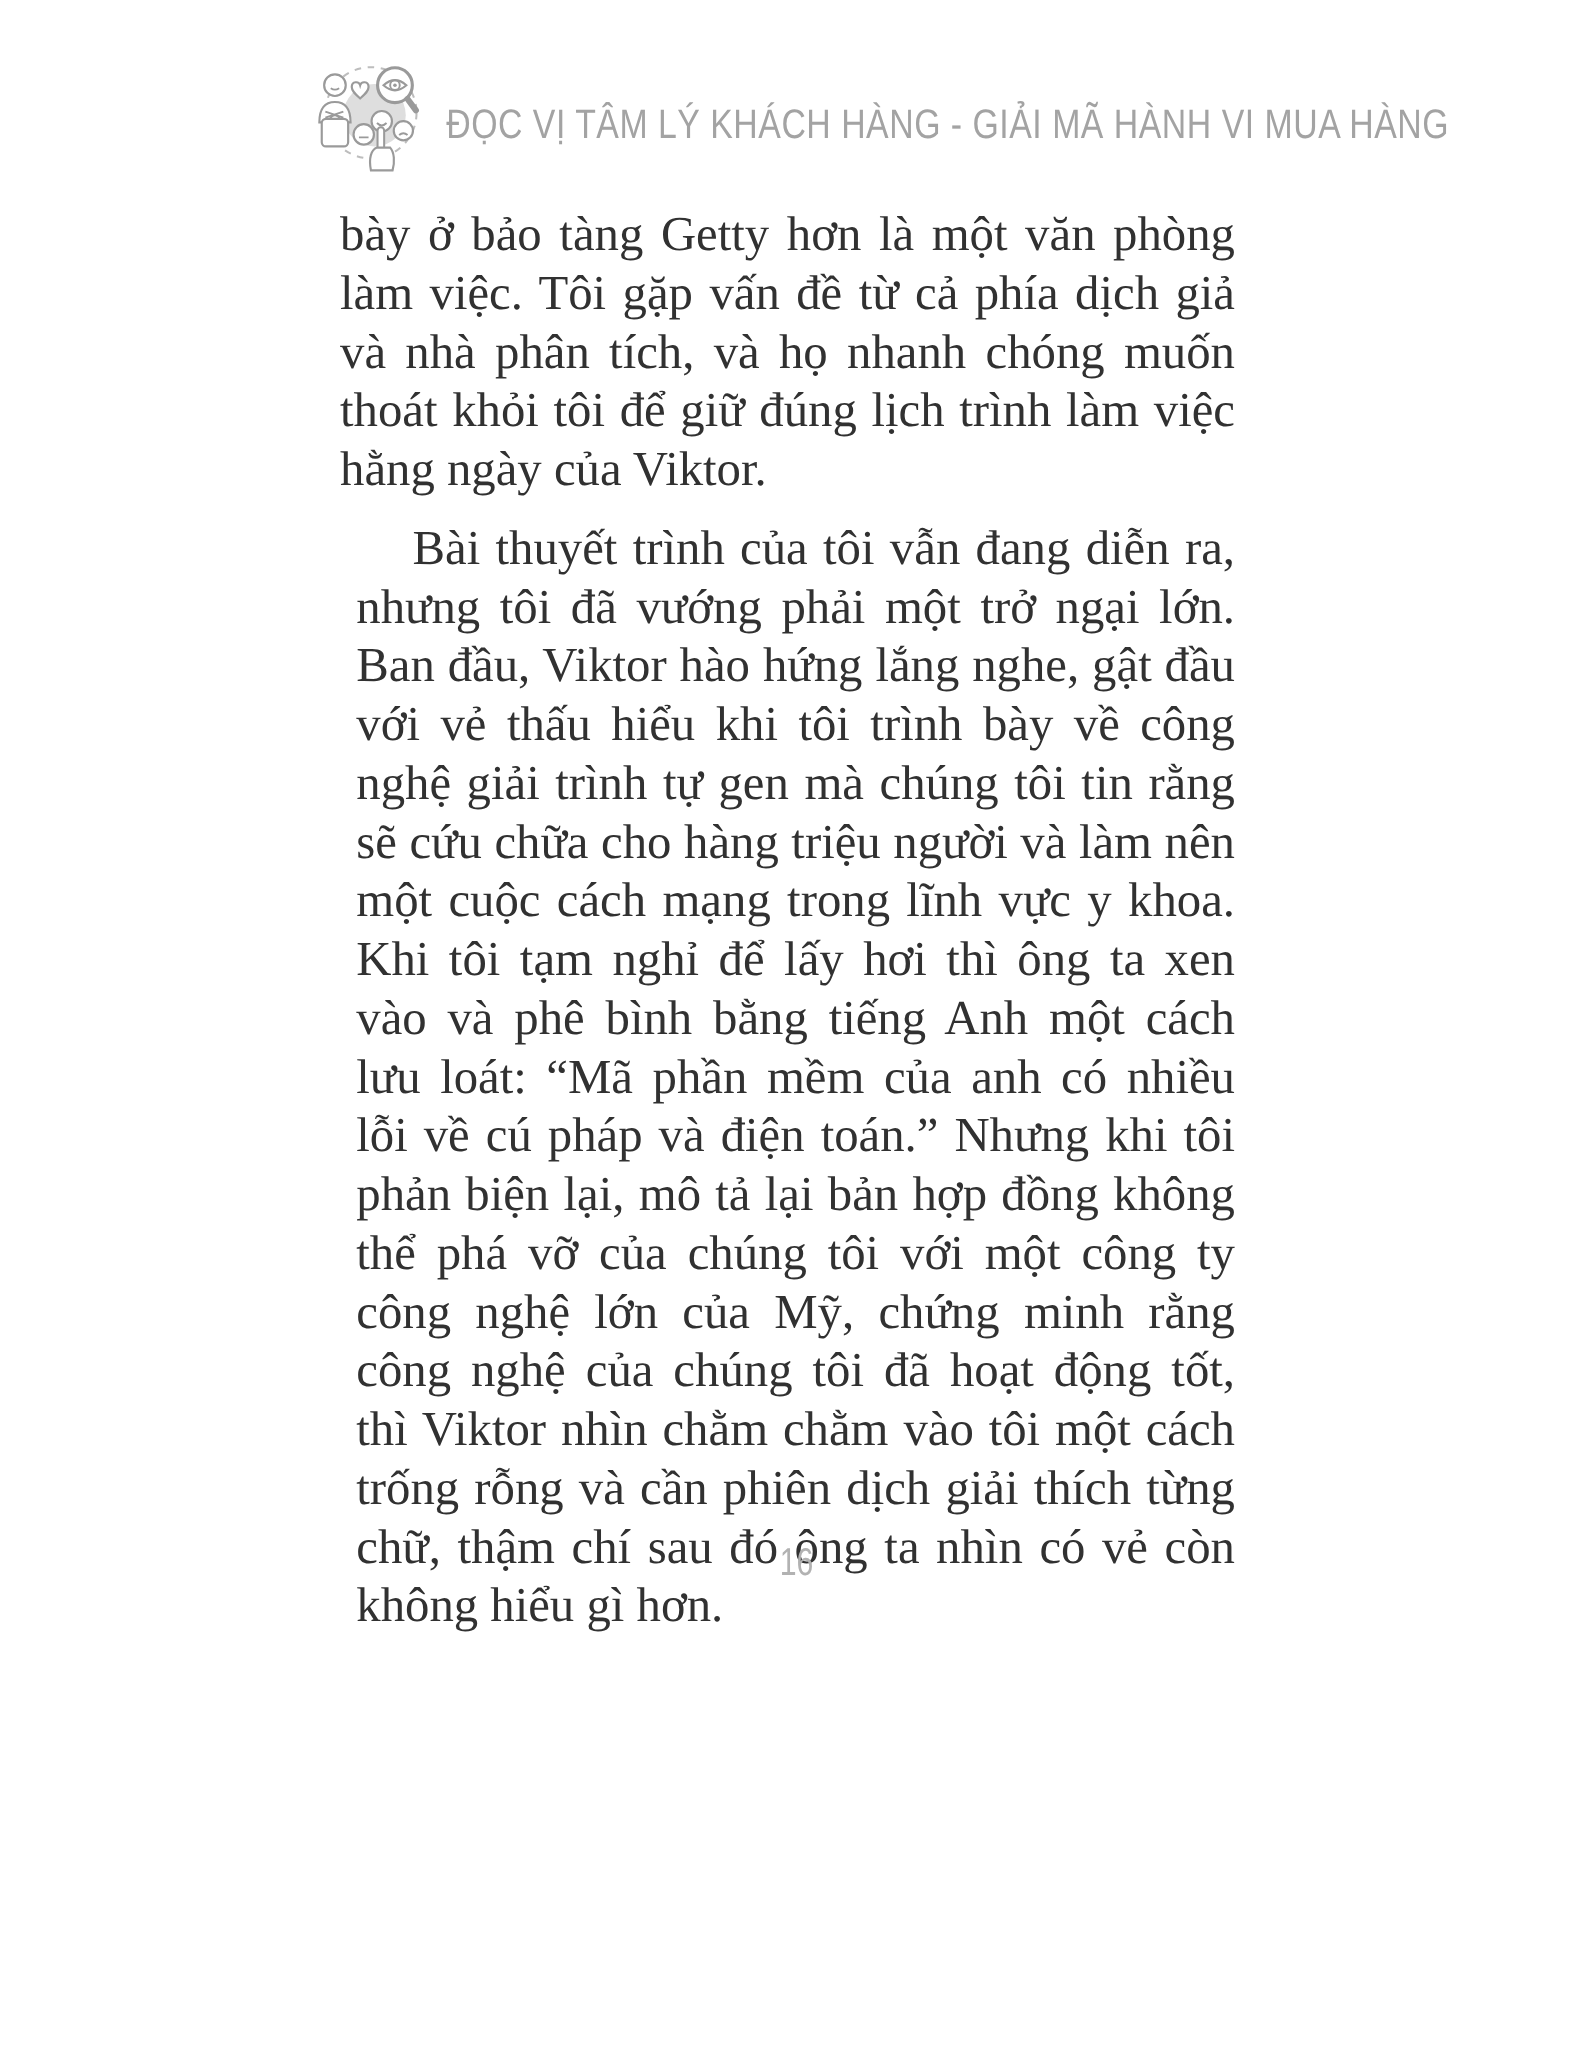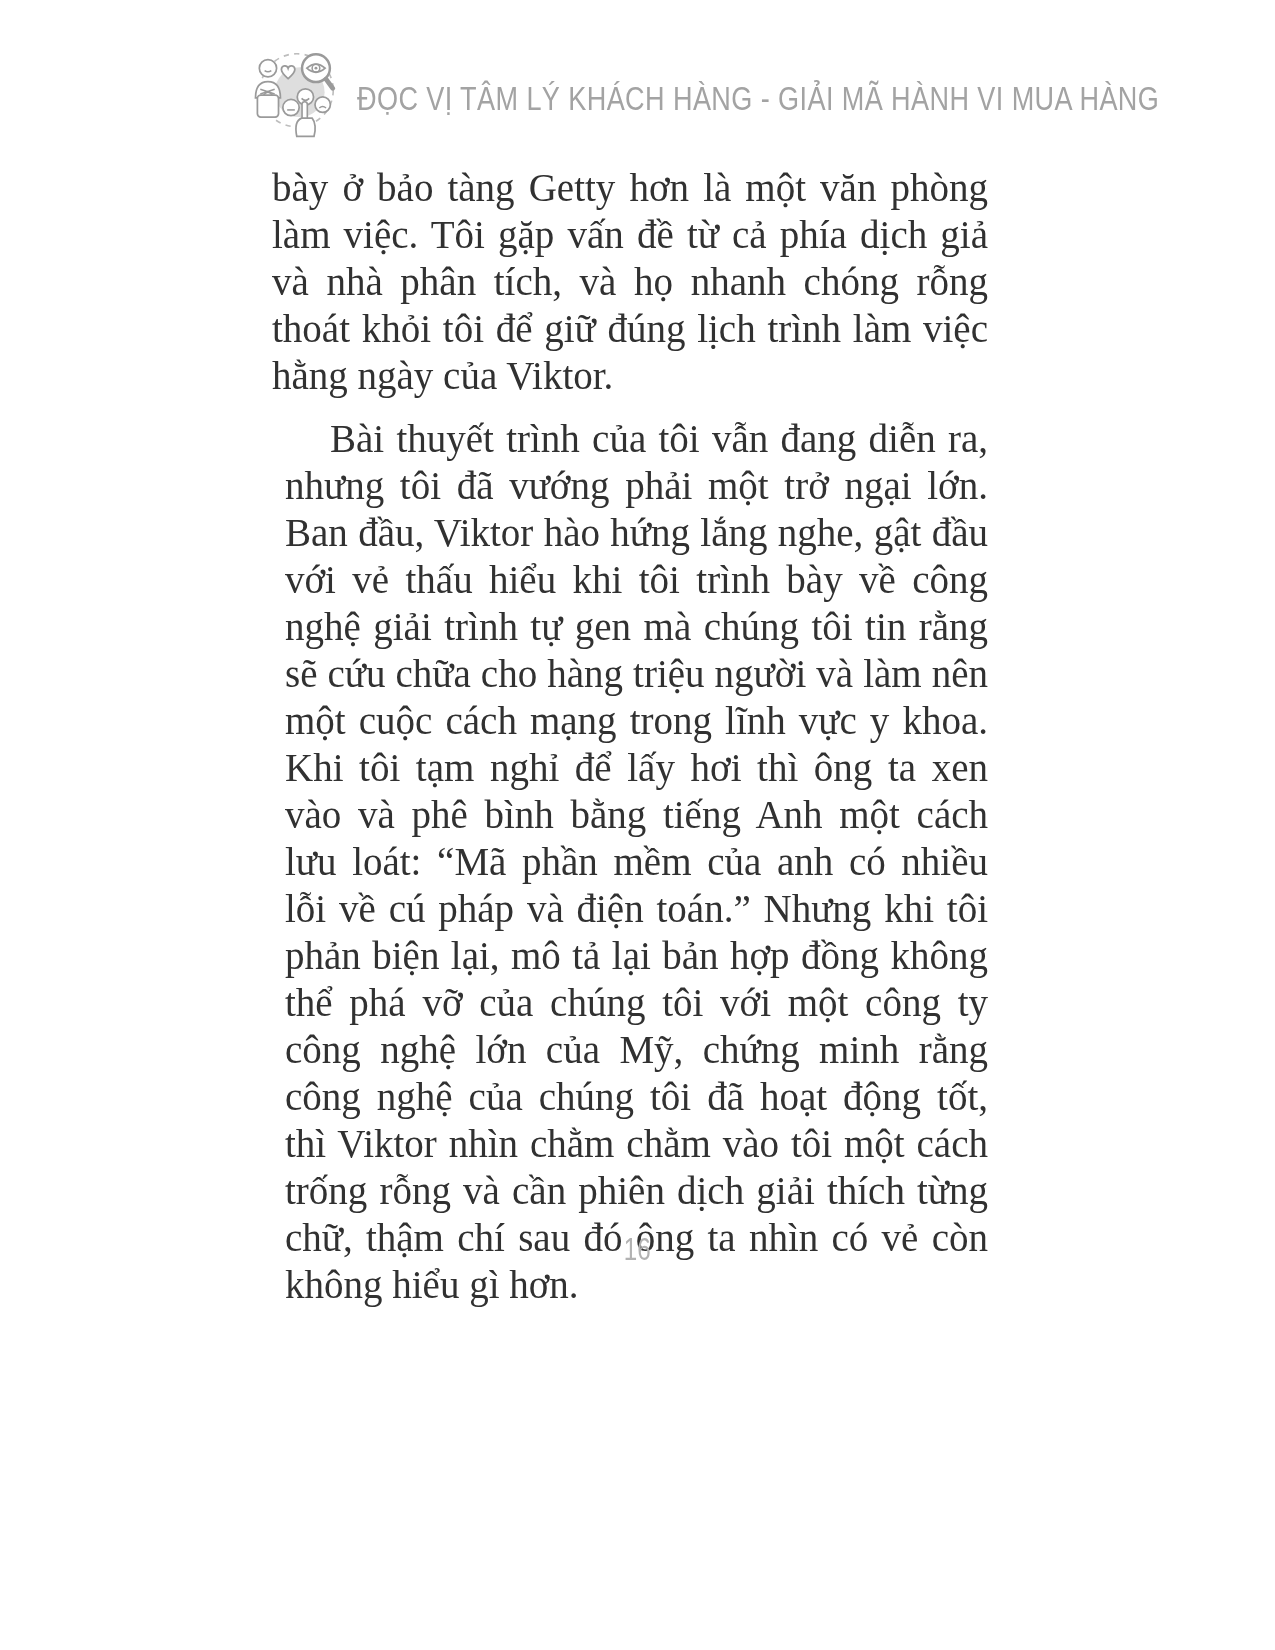--- a/index.html
+++ b/index.html
@@ -95,21 +95,21 @@
       <circle cx="83" cy="59" r="8" fill="#ffffff" stroke="#9a9a9a" stroke-width="1.8"></circle>
       <path d="M79.5 62.5 Q83 59.5 86.5 62.5" fill="none" stroke="#9a9a9a" stroke-width="1.6"></path>
 
       <rect x="61.5" y="56" width="5.5" height="20" rx="2.7" fill="#ffffff" stroke="#9a9a9a" stroke-width="1.7"></rect>
       <path d="M56 92 C54 82 56 75 61 73 L72 73 C75.5 77 76 85 74 92 Z" fill="#ffffff" stroke="#9a9a9a" stroke-width="1.8"></path>
     </svg>
     <span class="running-title">ĐỌC VỊ TÂM LÝ KHÁCH HÀNG - GIẢI MÃ HÀNH VI MUA HÀNG</span>
   </div>
 
   <div class="content">
-    <p>bày ở bảo tàng Getty hơn là một văn phòng làm việc. Tôi gặp vấn đề từ cả phía dịch giả và nhà phân tích, và họ nhanh chóng rỗng thoát khỏi tôi để giữ đúng lịch trình làm việc hằng ngày của Viktor.</p>
+    <p>bày ở bảo tàng Getty hơn là một văn phòng làm việc. Tôi gặp vấn đề từ cả phía dịch giả và nhà phân tích, và họ nhanh chóng muốn thoát khỏi tôi để giữ đúng lịch trình làm việc hằng ngày của Viktor.</p>
     <p class="indent">Bài thuyết trình của tôi vẫn đang diễn ra, nhưng tôi đã vướng phải một trở ngại lớn. Ban đầu, Viktor hào hứng lắng nghe, gật đầu với vẻ thấu hiểu khi tôi trình bày về công nghệ giải trình tự gen mà chúng tôi tin rằng sẽ cứu chữa cho hàng triệu người và làm nên một cuộc cách mạng trong lĩnh vực y khoa. Khi tôi tạm nghỉ để lấy hơi thì ông ta xen vào và phê bình bằng tiếng Anh một cách lưu loát: “Mã phần mềm của anh có nhiều lỗi về cú pháp và điện toán.” Nhưng khi tôi phản biện lại, mô tả lại bản hợp đồng không thể phá vỡ của chúng tôi với một công ty công nghệ lớn của Mỹ, chứng minh rằng công nghệ của chúng tôi đã hoạt động tốt, thì Viktor nhìn chằm chằm vào tôi một cách trống rỗng và cần phiên dịch giải thích từng chữ, thậm chí sau đó ông ta nhìn có vẻ còn không hiểu gì hơn.</p>
   </div>
 
   <div class="page-number">
     <span>16</span>
   </div>
 
 </div>
 
 </body></html>

